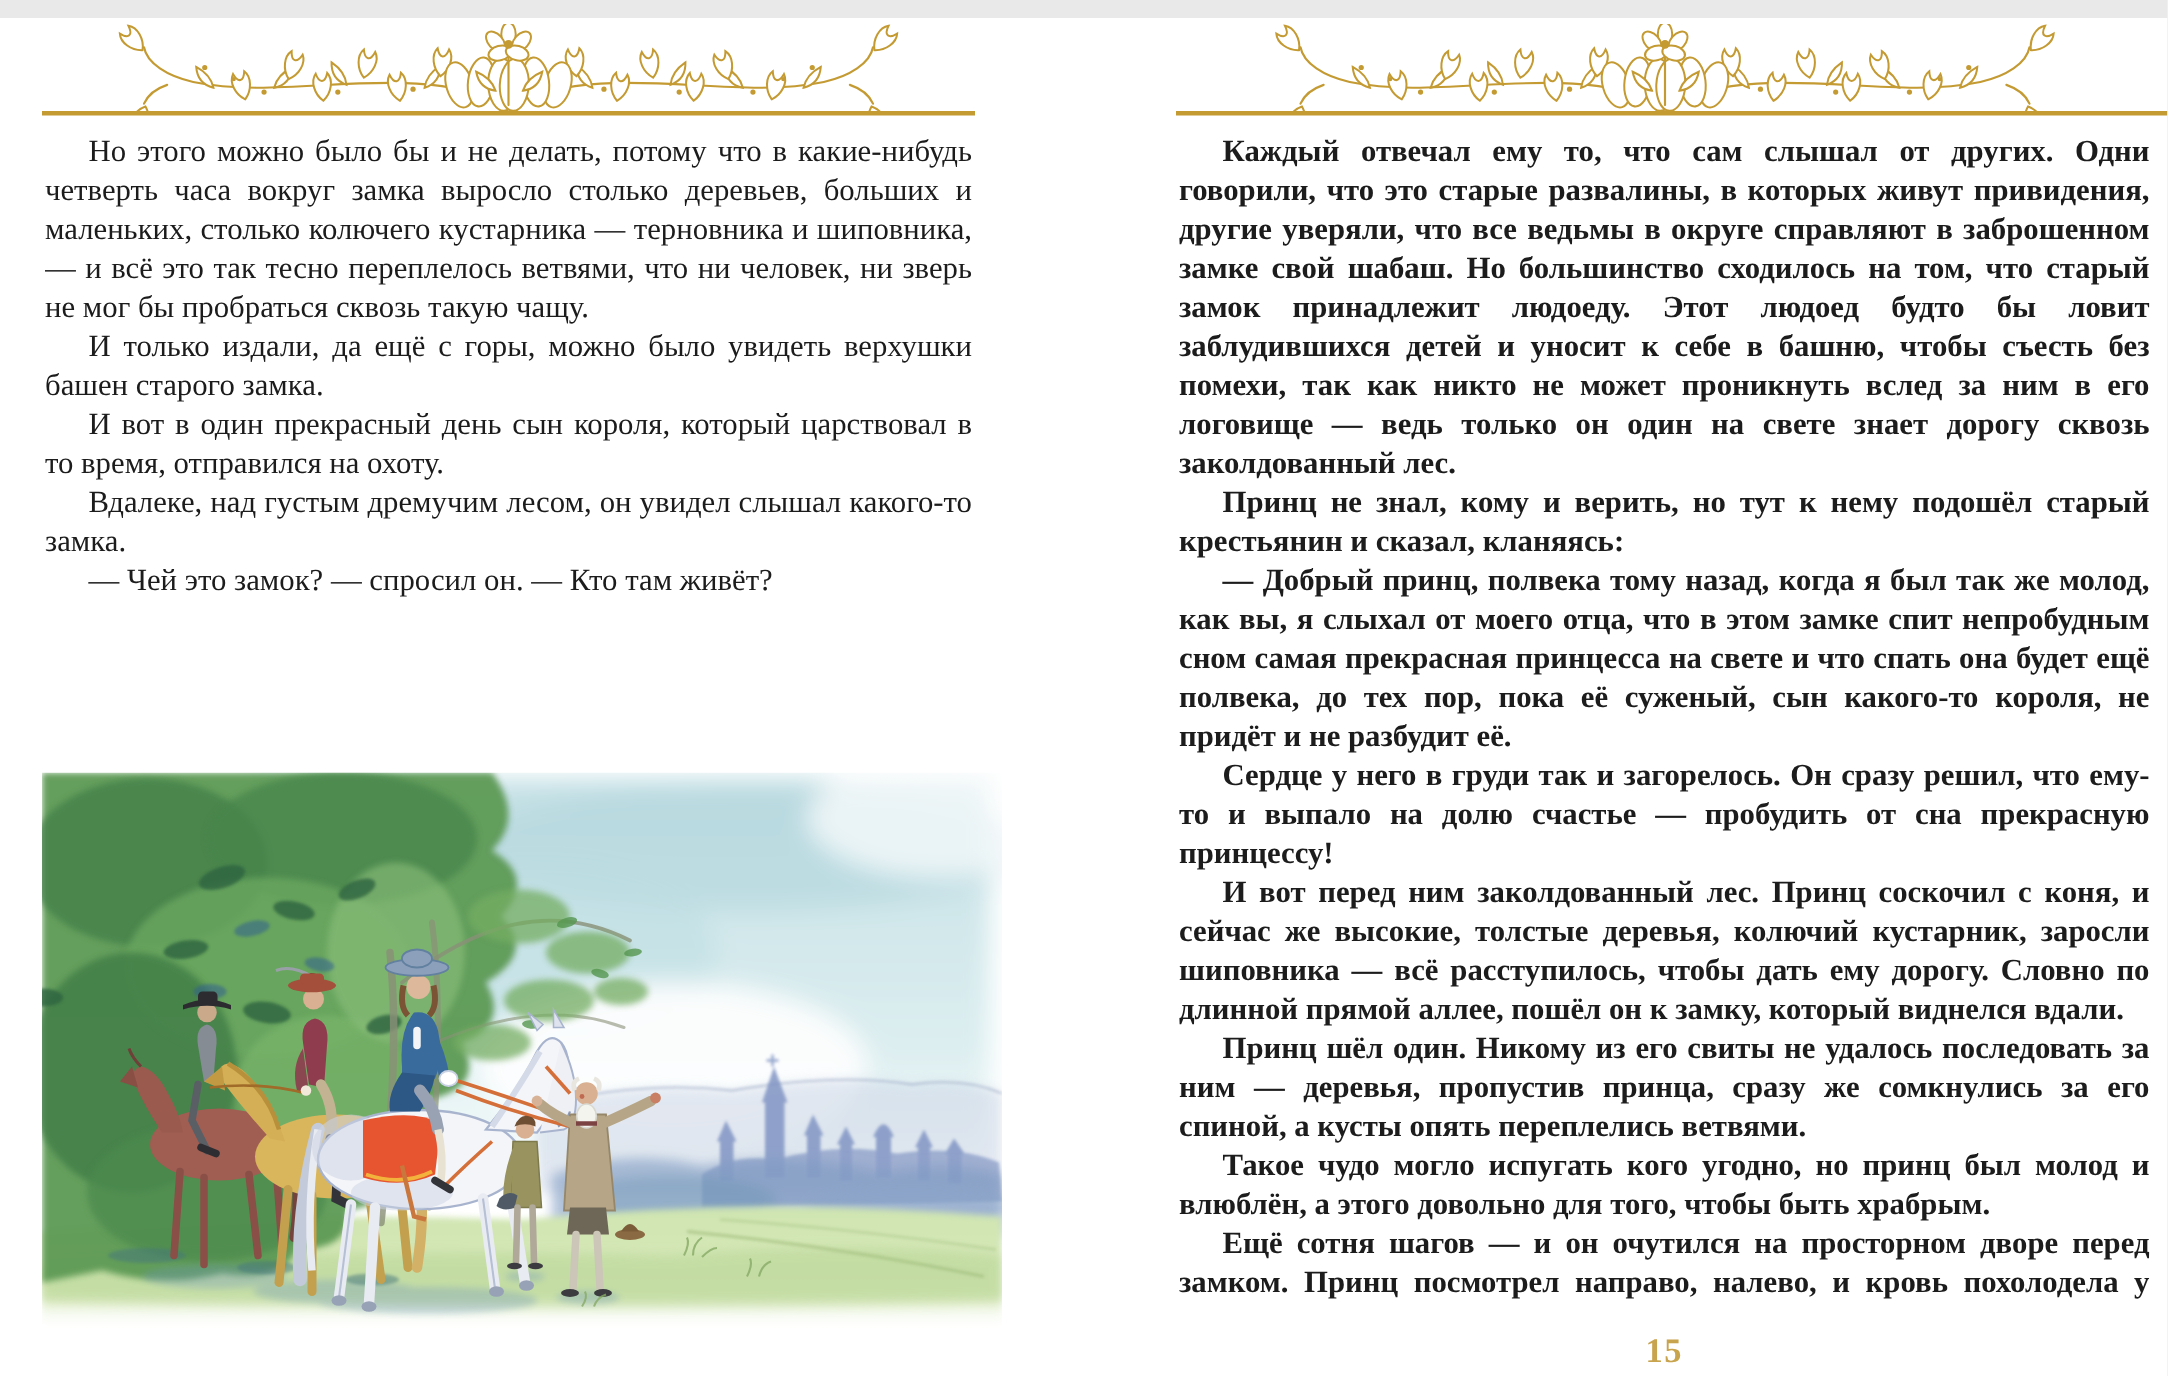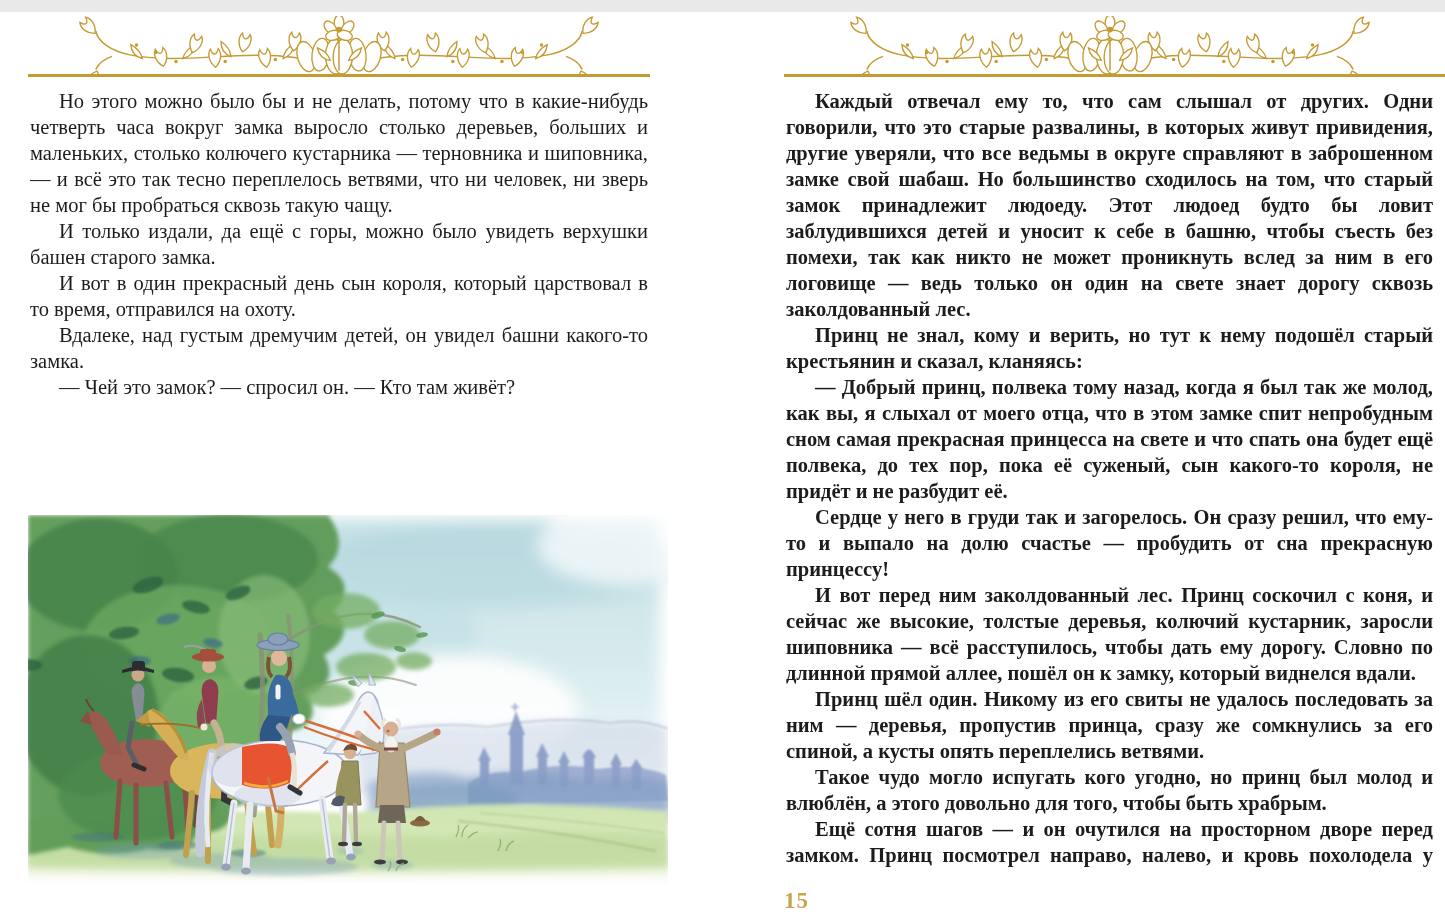--- a/index.html
+++ b/index.html
@@ -26,21 +26,21 @@
   }
   .page.left .textcol{height:424px;}
   .page.right .textcol{height:788px;}
   .para{text-indent:29px;}
   .para.gap{margin-top:26px;}
   .illustration{
     position:absolute;left:0px;top:503px;width:640px;height:382px;overflow:hidden;
   }
   .illustration svg{display:block;width:100%;height:100%;}
   .folio{
-    position:absolute;top:876px;left:0;right:0;text-align:left;
+    position:absolute;top:876px;left:0;right:0;text-align:center;
     font-size:23px;color:var(--gold_light);letter-spacing:1px;
   }
   .orn-stroke{stroke:var(--gold);fill:none;stroke-width:1.5;stroke-linecap:round;}
   .orn-petal{stroke:var(--gold);fill:#fff;stroke-width:1.4;}
   .orn-dot{fill:var(--gold);}
 </style>
 </head>
 <body>
 
 <div class="spread">
@@ -95,21 +95,21 @@
           <circle class="orn-dot" cx="280" cy="14" r="3"></circle>
         </g>
       </svg>
       <div class="rule"></div>
     </div>
 
     <div class="textcol">
       <p class="para">Но этого можно было бы и не делать, потому что в какие-нибудь четверть часа вокруг замка выросло столько деревьев, больших и маленьких, столько колючего кустарника — терновника и шиповника, — и всё это так тесно переплелось ветвями, что ни человек, ни зверь не мог бы пробраться сквозь такую чащу.</p>
       <p class="para">И только издали, да ещё с горы, можно было увидеть верхушки башен старого замка.</p>
       <p class="para">И вот в один прекрасный день сын короля, который царствовал в то время, отправился на охоту.</p>
-      <p class="para">Вдалеке, над густым дремучим детей, он увидел башни какого-то замка.</p>
+      <p class="para">Вдалеке, над густым дремучим лесом, он увидел слышал какого-то замка.</p>
       <p class="para">— Чей это замок? — спросил он. — Кто там живёт?</p>
     </div>
 
     <div class="illustration">
       <svg viewBox="0 0 640 382" aria-hidden="true">
         <defs>
           <filter id="b8" x="-30%" y="-30%" width="160%" height="160%">
               <feGaussianBlur stdDeviation="8"></feGaussianBlur>
             </filter>
           <filter id="b4" x="-30%" y="-30%" width="160%" height="160%">

